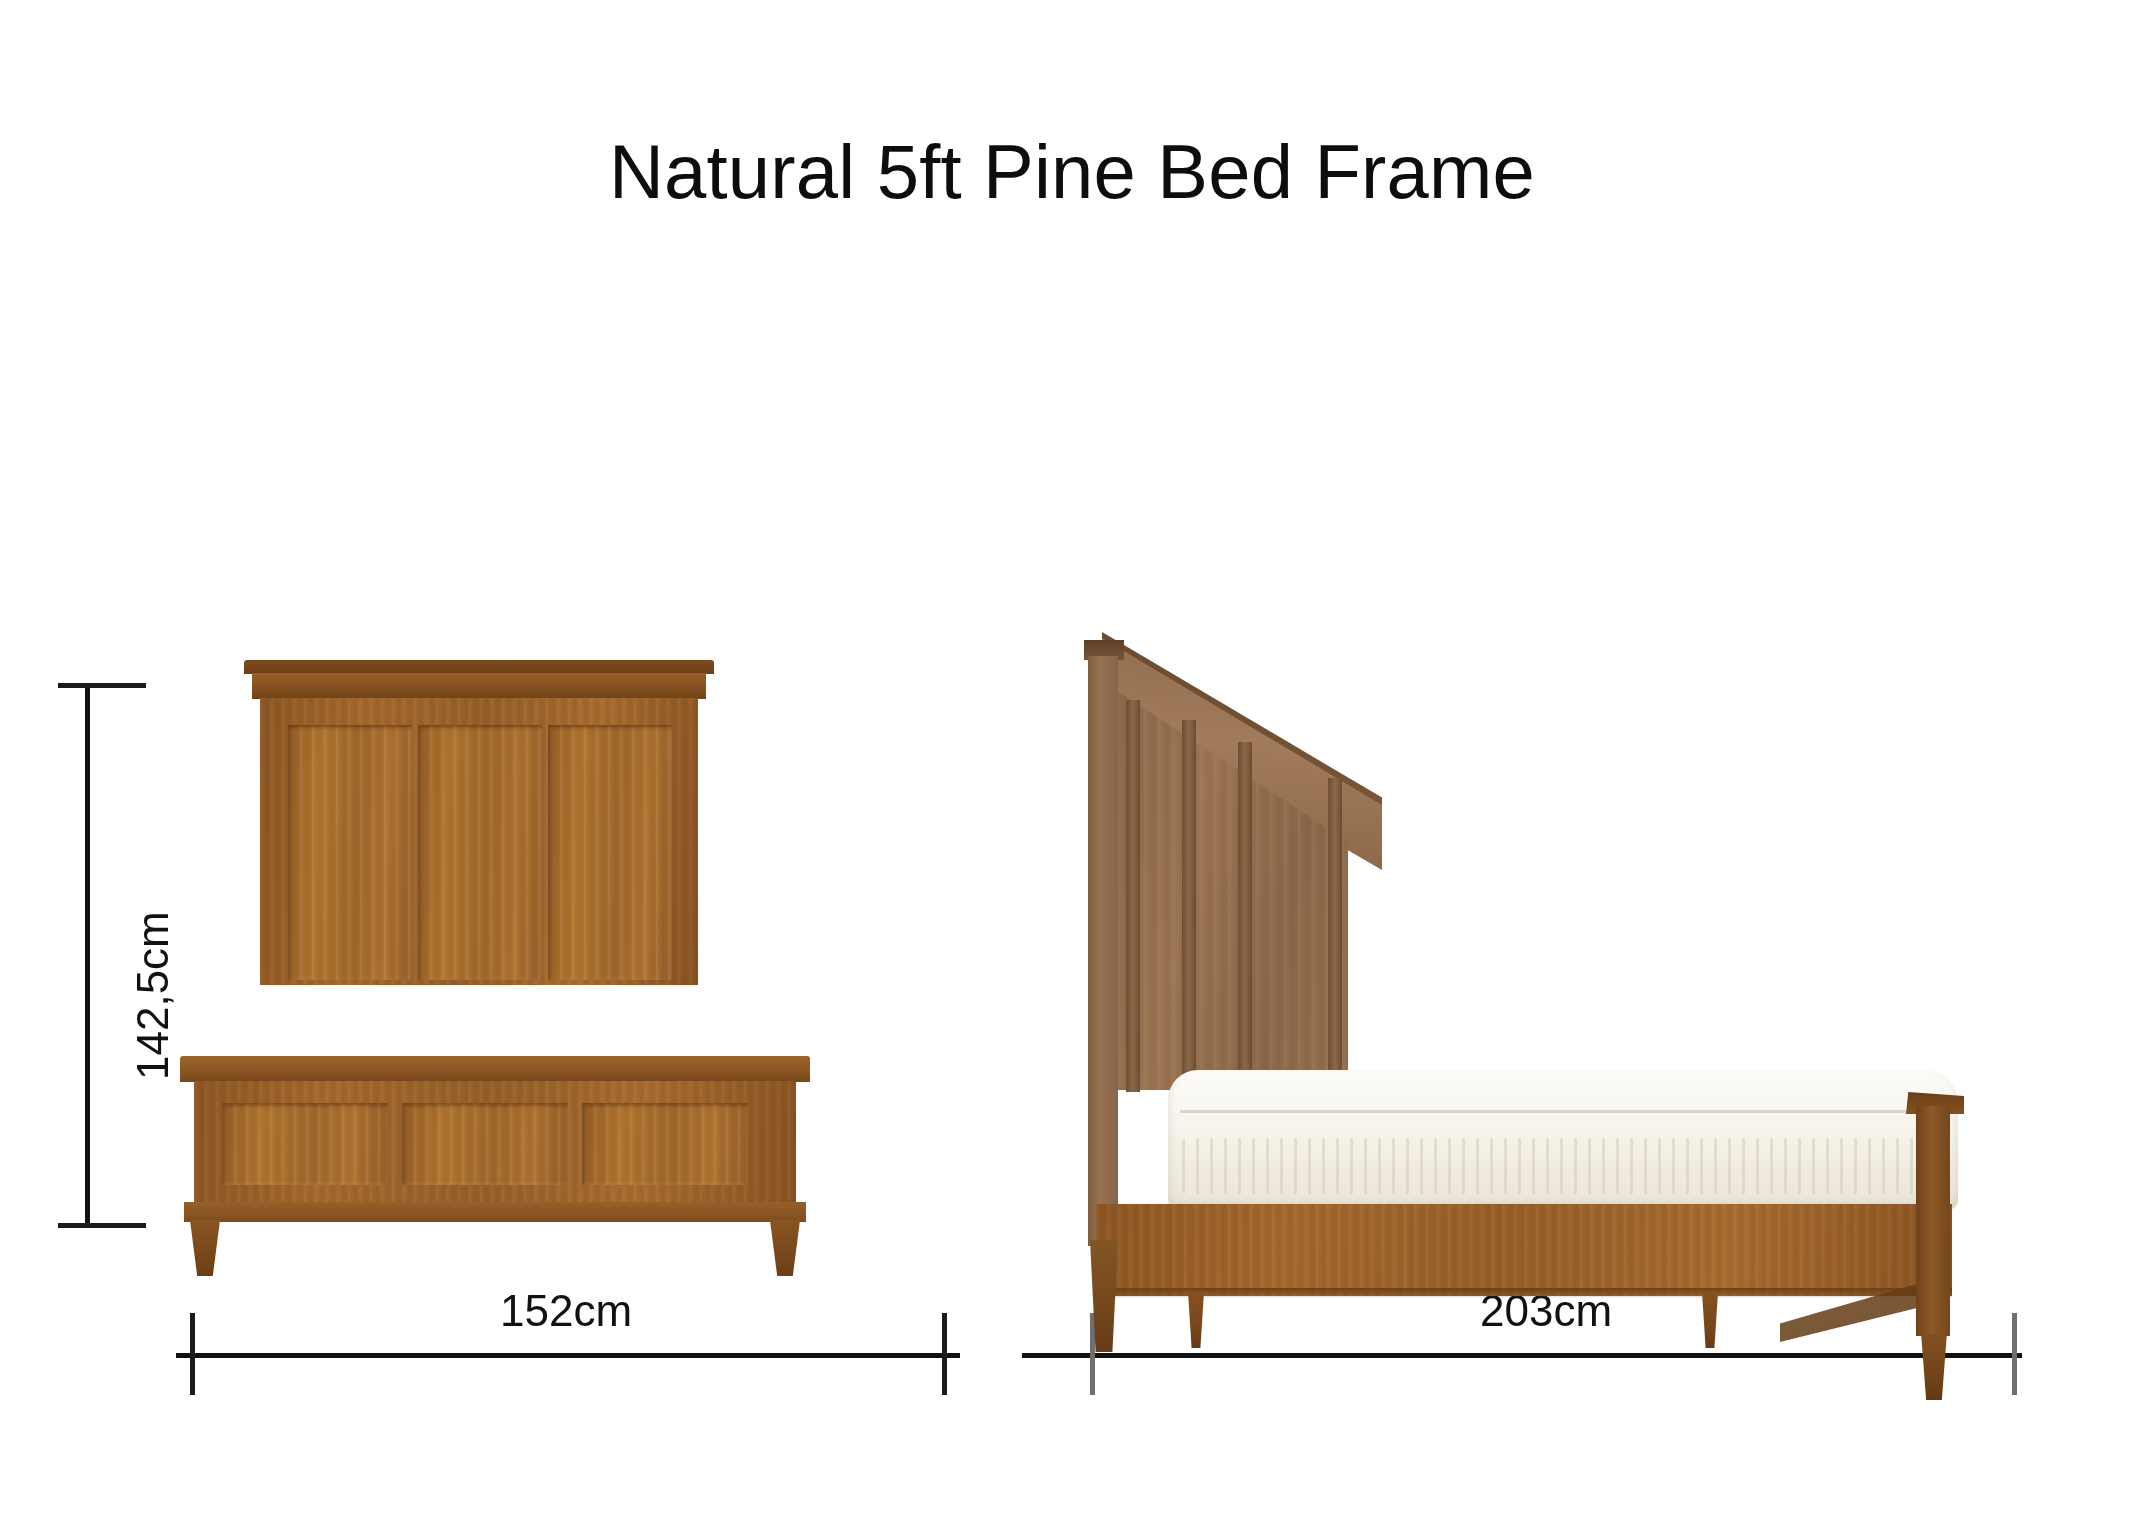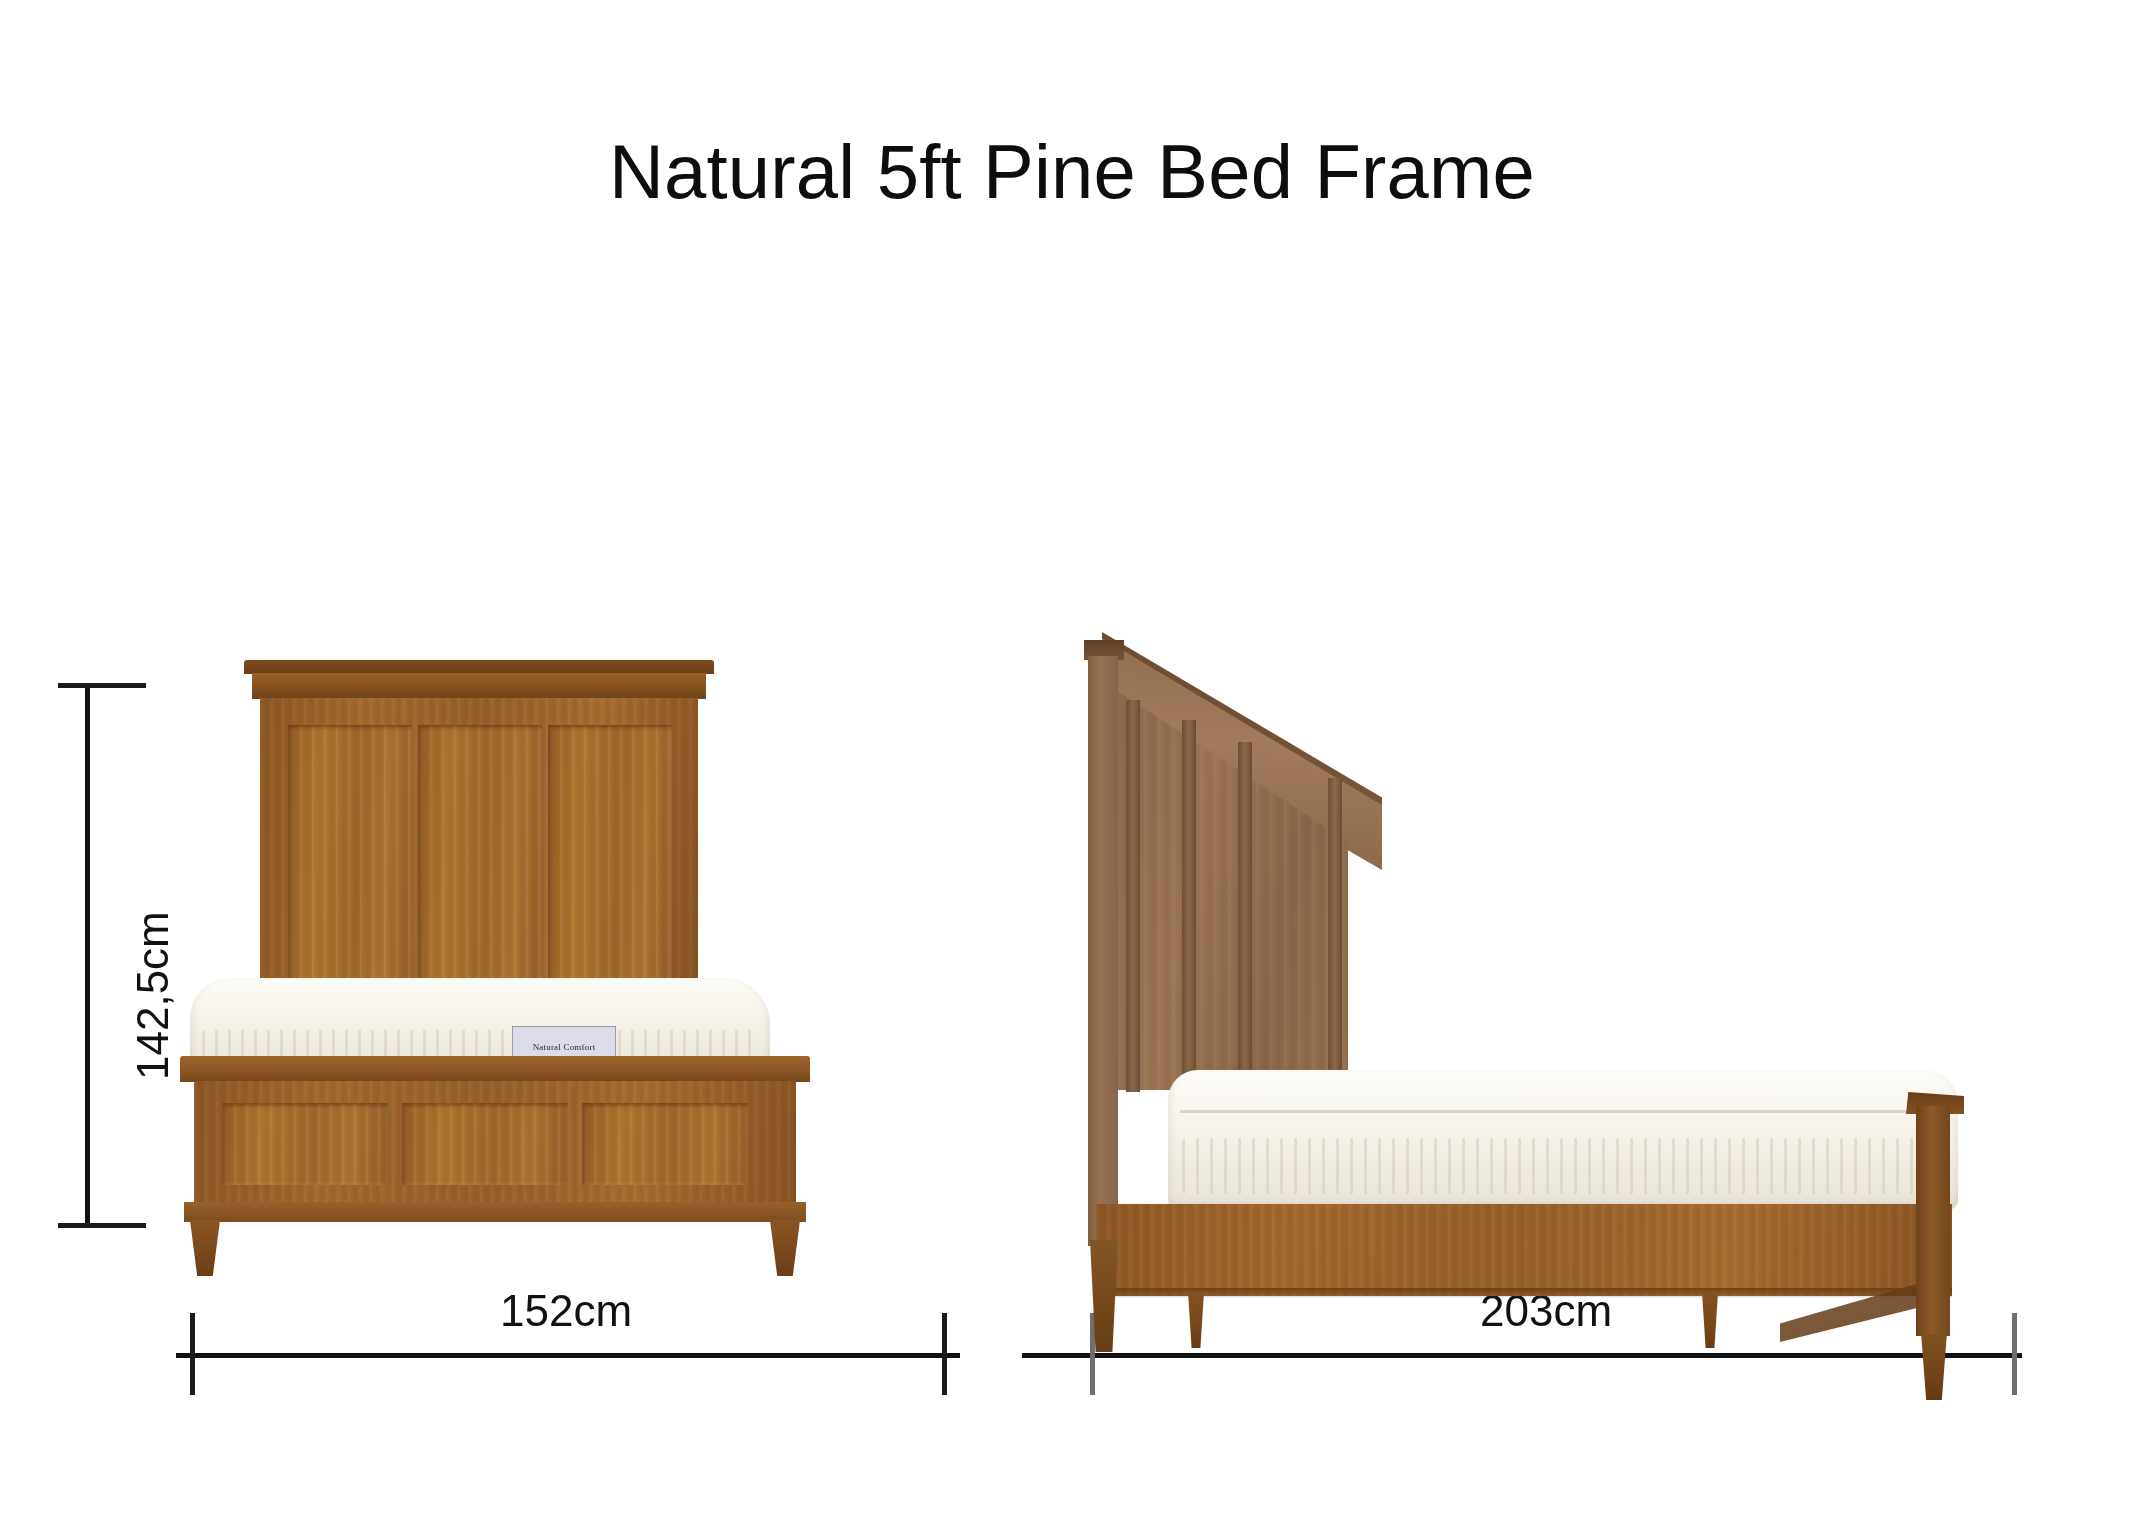--- a/index.html
+++ b/index.html
@@ -312,24 +312,20 @@
     <div id="fv-headboard">
       <div id="fv-hb-crown-top"></div>
       <div id="fv-hb-crown" class="wood-dark"></div>
       <div id="fv-hb-body" class="wood">
         <div id="fv-hb-p1" class="fv-hb-panel wood-light"></div>
         <div id="fv-hb-p2" class="fv-hb-panel wood-light"></div>
         <div id="fv-hb-p3" class="fv-hb-panel wood-light"></div>
       </div>
     </div>
 
-    <div id="fv-mattress">
-      <div id="fv-mattress-tuft"></div>
-      <div id="fv-mattress-label">Natural Comfort</div>
-    </div>
 
     <div id="fv-footboard">
       <div id="fv-fb-toprail" class="wood-dark"></div>
       <div id="fv-fb-body" class="wood">
         <div id="fv-fb-p1" class="fv-fb-panel wood-light"></div>
         <div id="fv-fb-p2" class="fv-fb-panel wood-light"></div>
         <div id="fv-fb-p3" class="fv-fb-panel wood-light"></div>
       </div>
       <div id="fv-fb-botrail"></div>
       <div id="fv-leg-left" class="fv-leg"></div>

